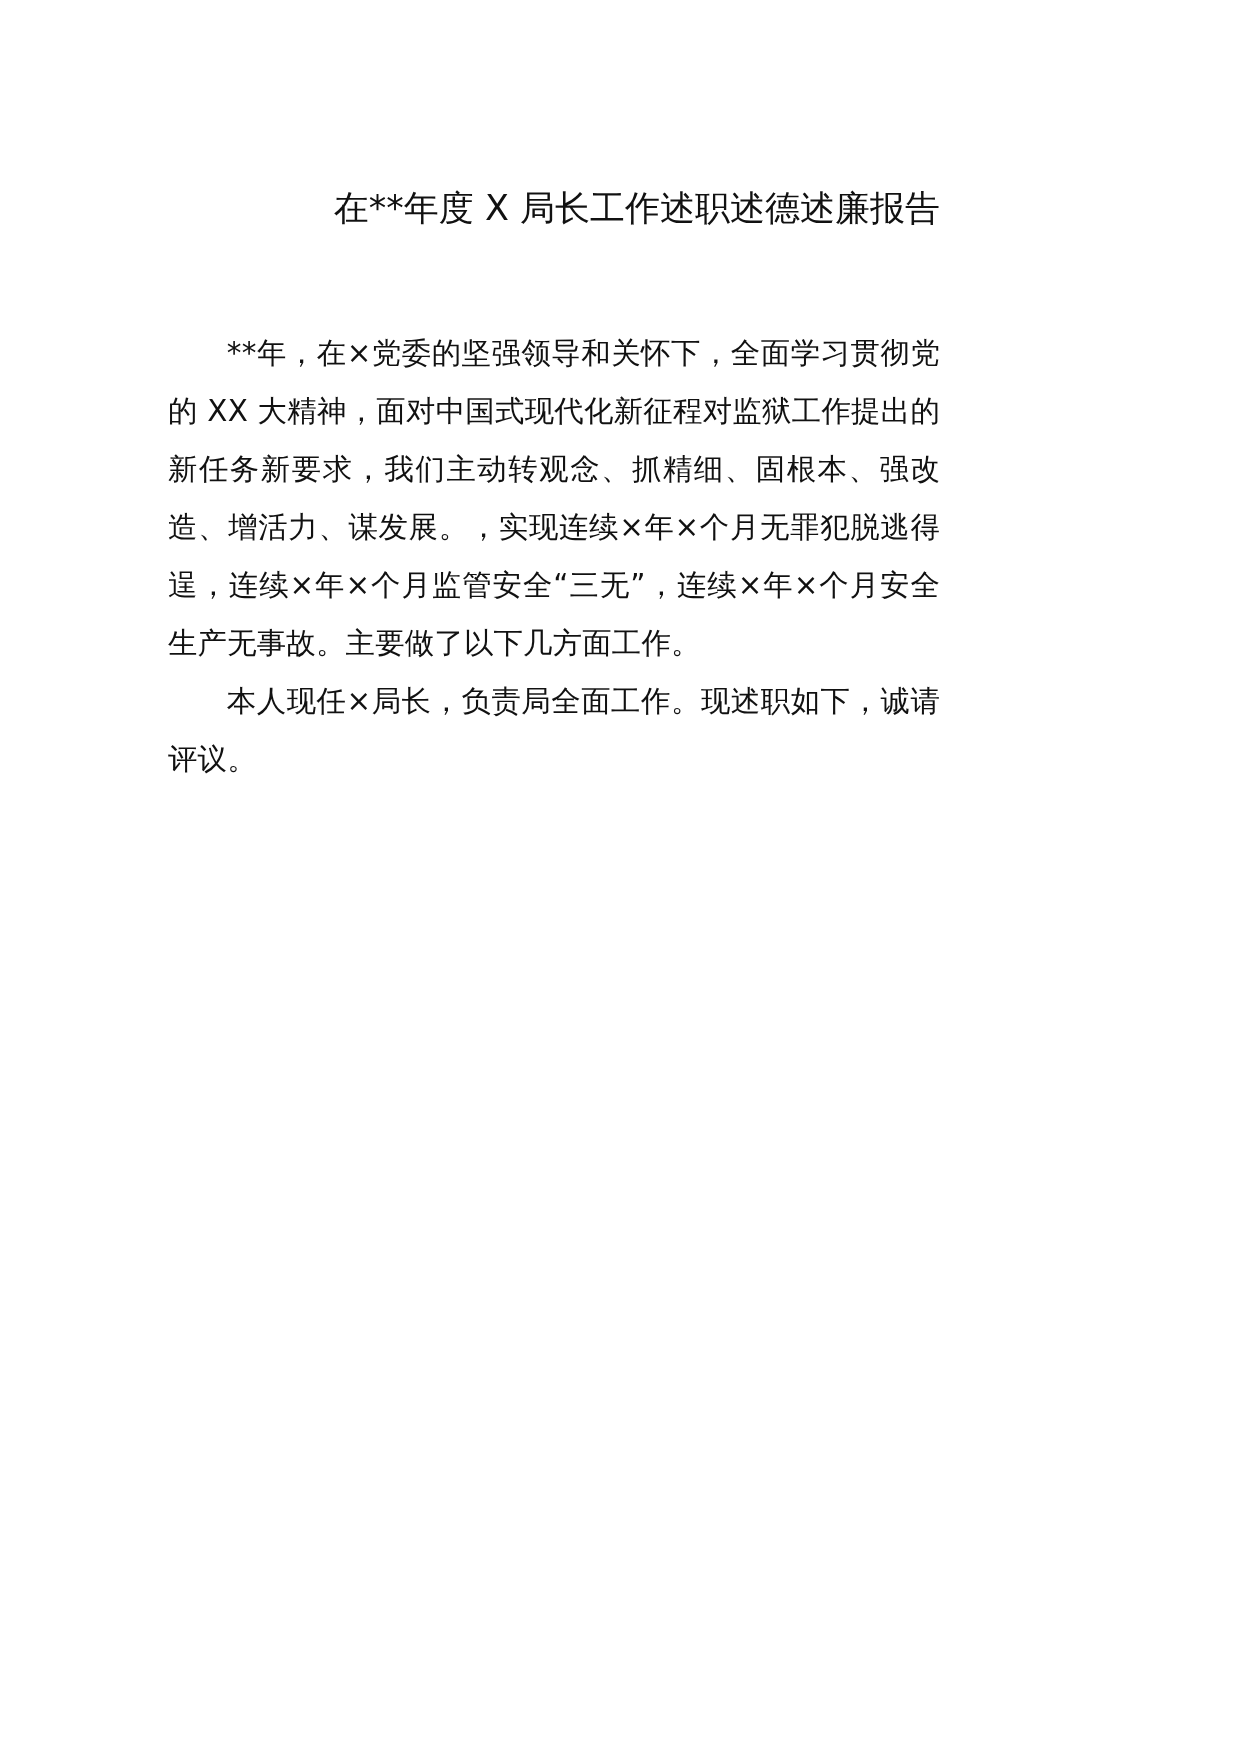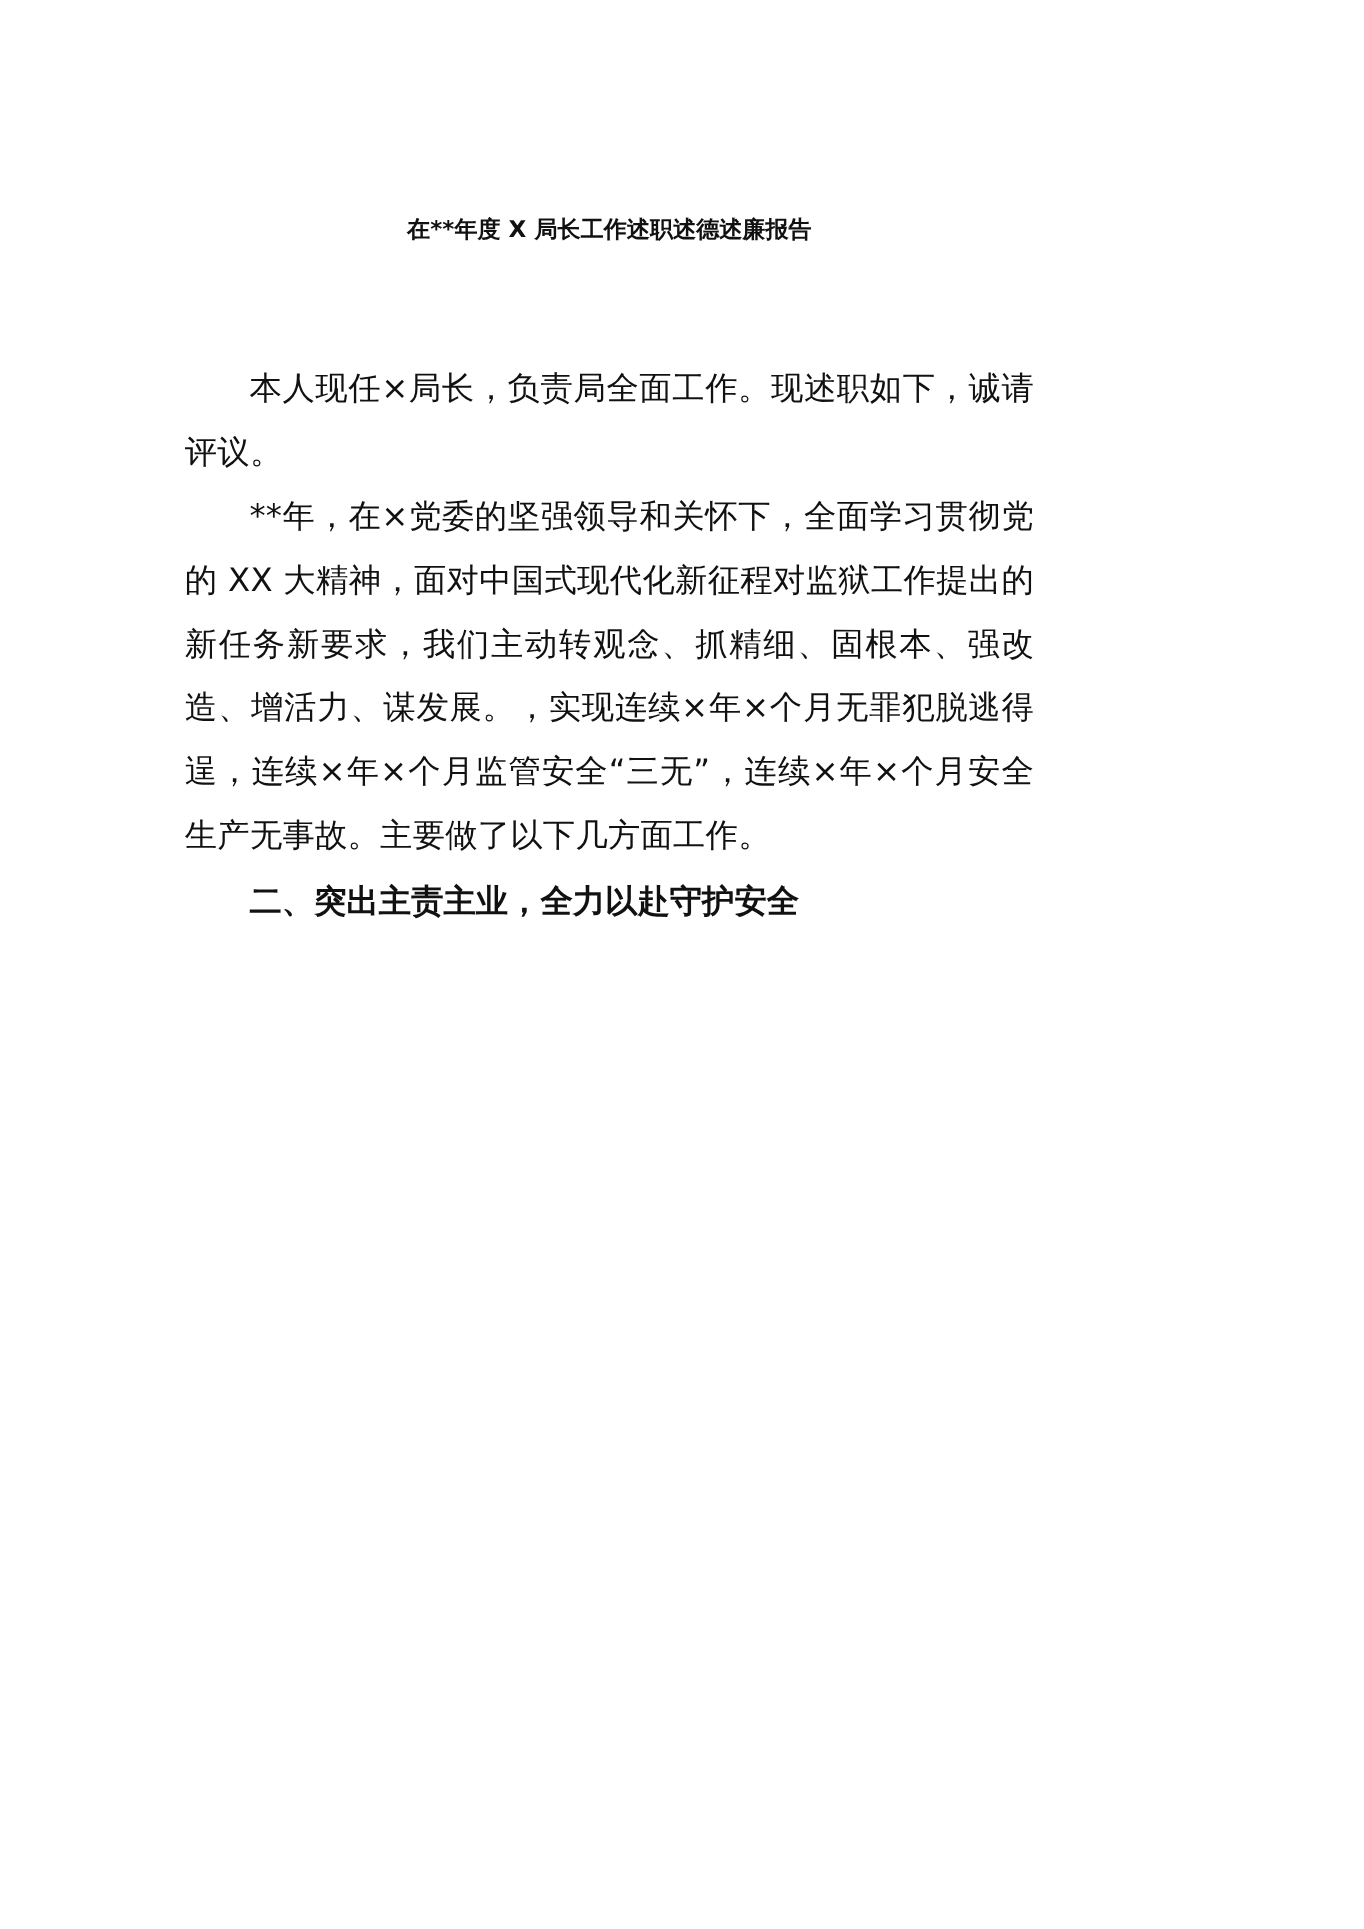--- a/index.html
+++ b/index.html
@@ -19,23 +19,23 @@
     position: absolute;
     left: 168px;
     top: 0;
     width: 772px;
   }
   .title {
     position: absolute;
     left: 0;
     top: 188px;
     width: 772px;
-    text-align: center;
-    font-size: 21px;
-    font-weight: bold;
+    text-align: right;
+    font-size: 35px;
+    font-weight: normal;
     letter-spacing: 0px;
     line-height: 40px;
     white-space: nowrap;
   }
   .body {
     position: absolute;
     left: 0;
     top: 324px;
     width: 772px;
   }
@@ -61,17 +61,16 @@
     margin-top: 2px;
   }
 </style>
 </head>
 <body>
 
 <div class="page">
   <div class="title">在**年度 X 局长工作述职述德述廉报告</div>
 
   <div class="body">
+    <p class="para">**年，在×党委的坚强领导和关怀下，全面学习贯彻党的 XX 大精神，面对中国式现代化新征程对监狱工作提出的新任务新要求，我们主动转观念、抓精细、固根本、强改造、增活力、谋发展。，实现连续×年×个月无罪犯脱逃得逞，连续×年×个月监管安全“三无”，连续×年×个月安全生产无事故。主要做了以下几方面工作。</p>
     <p class="para">本人现任×局长，负责局全面工作。现述职如下，诚请评议。</p>
-    <p class="para">**年，在×党委的坚强领导和关怀下，全面学习贯彻党的 XX 大精神，面对中国式现代化新征程对监狱工作提出的新任务新要求，我们主动转观念、抓精细、固根本、强改造、增活力、谋发展。，实现连续×年×个月无罪犯脱逃得逞，连续×年×个月监管安全“三无”，连续×年×个月安全生产无事故。主要做了以下几方面工作。</p>
-    <p class="heading h2">二、突出主责主业，全力以赴守护安全</p>
   </div>
 </div>
 
 </body></html>

